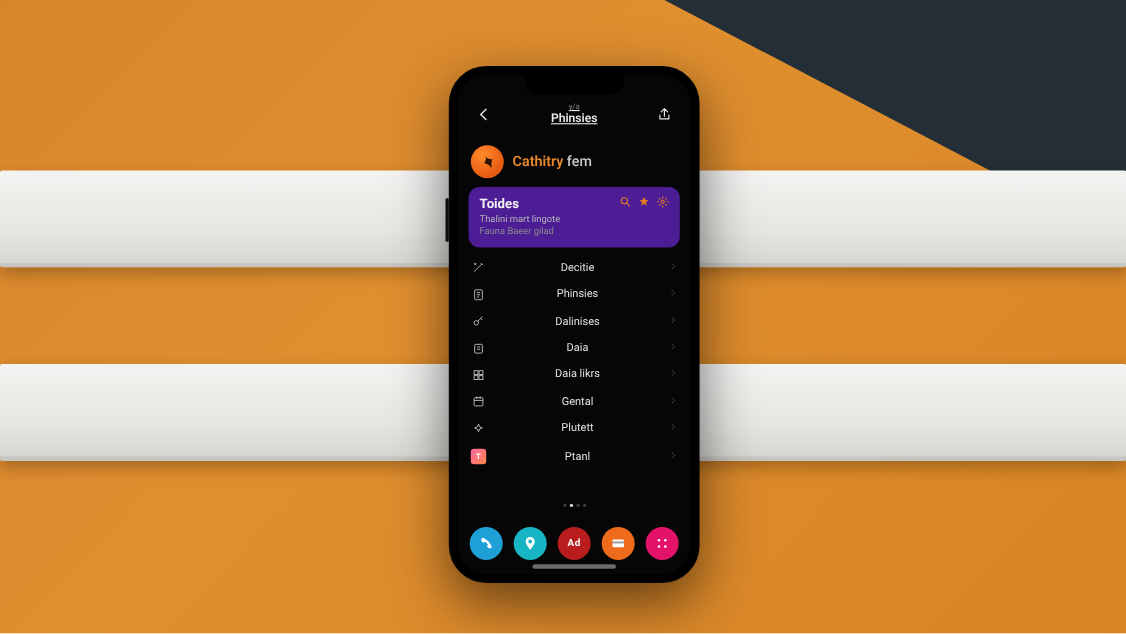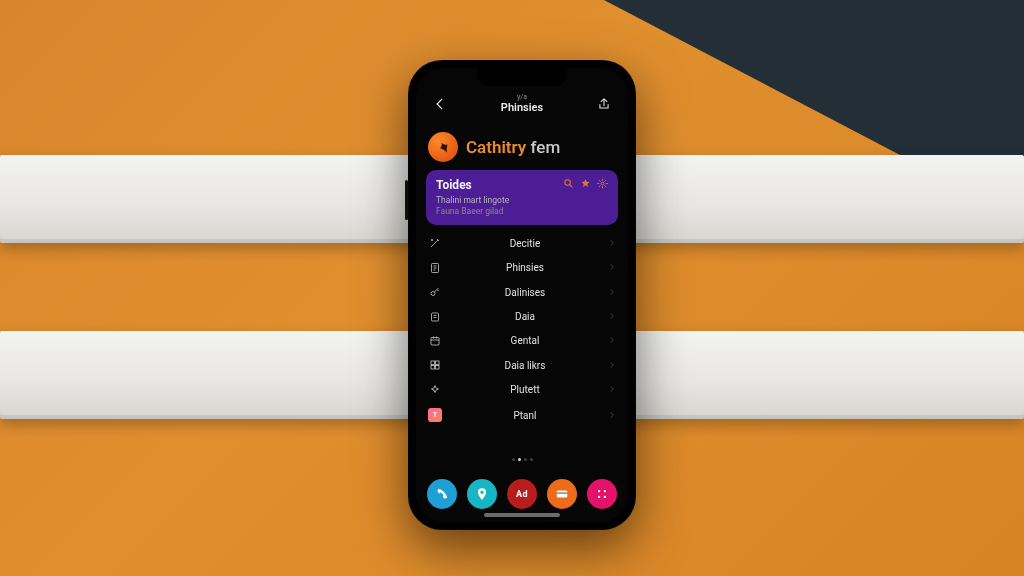--- a/index.html
+++ b/index.html
@@ -78,36 +78,37 @@
   .sig i:nth-child(1){height:3px}.sig i:nth-child(2){height:5px}.sig i:nth-child(3){height:7px}.sig i:nth-child(4){height:9px}
   .wifi-ico { width:10px; height:8px; }
   .batt { width:16px; height:8px; border:1px solid #e8e8e8; border-radius:2px; position:relative; }
   .batt::after{content:"";position:absolute;right:-3px;top:2px;width:2px;height:4px;background:#e8e8e8;border-radius:1px;}
   .batt i{display:block;height:100%;width:75%;background:#e8e8e8;}
 
   .nav-row {
     position:absolute; top:26px; left:0; right:0;
     display:flex; align-items:center; justify-content:space-between;
     padding: 0 14px;
+    text-decoration: underline;
   }
   .nav-row .title-wrap { text-align:center; line-height:1.1; }
   .nav-row .title-sub { font-size:7px; color:#8b8b8e; display:block; }
   .nav-row .title { font-size:11px; font-weight:600; }
   .icon-btn { width:20px; height:20px; display:flex;align-items:center;justify-content:center; color:#e8e8e8; }
 
   .content { position:absolute; top:56px; bottom:58px; left:0; right:0; padding: 4px 10px 0; overflow:hidden;}
 
   .profile-row { display:flex; align-items:center; gap:8px; padding: 4px 2px 8px;}
   .avatar {
     width:30px;height:30px;border-radius:50%;
     background: radial-gradient(circle at 35% 30%, #ff8a2b, #e65a12 70%);
     display:flex;align-items:center;justify-content:center;color:#1a0a00;
   }
   .avatar svg{width:14px;height:14px;fill:#2a1304;}
-  .profile-name { font-size:17px; color:#e98a2e; font-weight:600;text-align:center;}
+  .profile-name { font-size:13px; color:#e98a2e; font-weight:600;text-align:center;}
   .profile-name .muted { color:#c9c9cc; font-weight:500;}
 
   .card {
     background:#4c1d95; border-radius:10px; padding:8px 10px 9px; margin-bottom:6px;
   }
   .card-head { display:flex; justify-content:space-between; align-items:center; }
   .card-title { font-size:12px; font-weight:700; color:#f2f2f3;}
   .card-glyphs { display:flex; gap:6px; color:#e67a1f; font-size:11px;}
   .card-glyphs span:first-child{ }
   .card-sub { margin-top:3px; font-size:8.5px; color:#b6b6b9; line-height:1.25;}
@@ -254,40 +255,40 @@
               </span>
             <span class="lbl">Daia</span>
             <span class="chev"><svg viewBox="0 0 24 24">
                   <path d="M8 4l8 8-8 8"></path>
                 </svg></span>
           </div>
 
           <div class="row">
             <span class="ico">
                 <svg viewBox="0 0 24 24">
-                  <rect x="4" y="5" width="16" height="15" rx="2"></rect>
-                  <path d="M4 10h16M9 3v4M15 3v4"></path>
-                </svg>
-              </span>
-            <span class="lbl">Gental</span>
-            <span class="chev"><svg viewBox="0 0 24 24">
-                  <path d="M8 4l8 8-8 8"></path>
-                </svg></span>
-          </div>
-
-          <div class="row">
-            <span class="ico">
-                <svg viewBox="0 0 24 24">
                   <rect x="4" y="4" width="7" height="7"></rect>
                   <rect x="13" y="4" width="7" height="7"></rect>
                   <rect x="4" y="13" width="7" height="7"></rect>
                   <rect x="13" y="13" width="7" height="7"></rect>
                 </svg>
               </span>
             <span class="lbl">Daia likrs</span>
+            <span class="chev"><svg viewBox="0 0 24 24">
+                  <path d="M8 4l8 8-8 8"></path>
+                </svg></span>
+          </div>
+
+          <div class="row">
+            <span class="ico">
+                <svg viewBox="0 0 24 24">
+                  <rect x="4" y="5" width="16" height="15" rx="2"></rect>
+                  <path d="M4 10h16M9 3v4M15 3v4"></path>
+                </svg>
+              </span>
+            <span class="lbl">Gental</span>
             <span class="chev"><svg viewBox="0 0 24 24">
                   <path d="M8 4l8 8-8 8"></path>
                 </svg></span>
           </div>
 
           <div class="row">
             <span class="ico">
                 <svg viewBox="0 0 24 24">
                   <path d="M12 3l2 5 5 2-5 2-2 5-2-5-5-2 5-2z"></path>
                 </svg>

